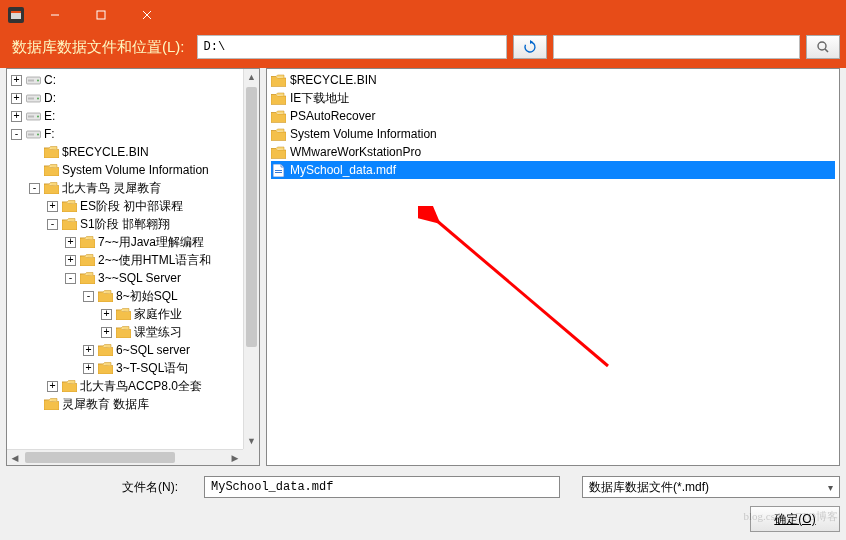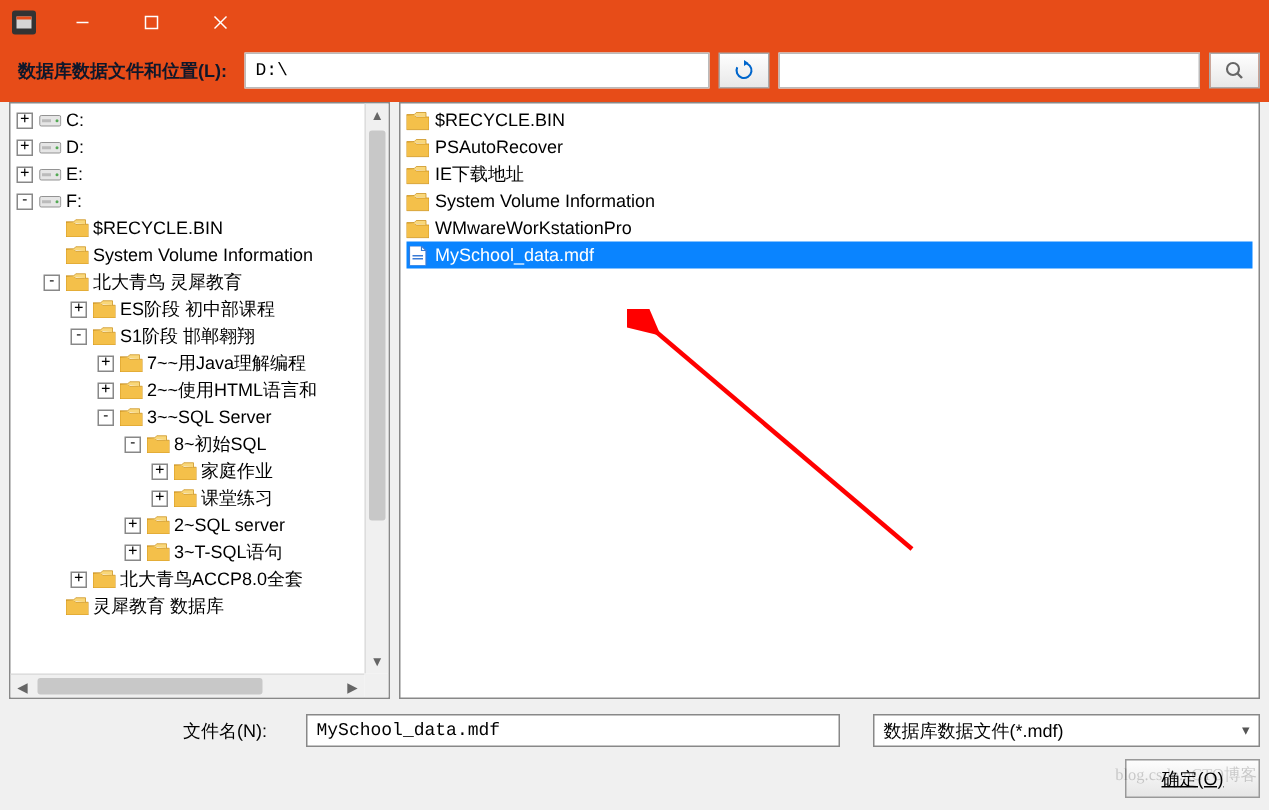--- a/index.html
+++ b/index.html
@@ -7,21 +7,21 @@
 
 .titlebar { background: #e74c18; height: 30px; display: flex; align-items: center; padding: 0 0 0 8px; color: #fff; font-size: 12px; }
 .titlebar .app-icon { width: 16px; height: 16px; background: #333; border-radius: 2px; margin-right: 8px; display: flex; align-items: center; justify-content: center; }
 .titlebar .app-icon svg { width: 12px; height: 12px; }
 .titlebar .title-text { flex: 1; }
 .titlebar .win-btns { display: flex; height: 100%; }
 .titlebar .win-btn { width: 46px; height: 30px; display: flex; align-items: center; justify-content: center; cursor: pointer; }
 .titlebar .win-btn svg { stroke: #fff; fill: none; stroke-width: 1; }
 
 .toolbar { background: #e74c18; height: 38px; display: flex; align-items: center; padding: 4px 6px 8px 6px; gap: 6px; }
-.toolbar-label { color: #0f172a; font-size: 12px; padding: 0 6px; white-space: nowrap; font-weight: bold; }
+.toolbar-label { color: #fef9c3; font-size: 15px; padding: 0 6px; white-space: nowrap; }
 .path-input { flex: 0 0 310px; height: 24px; background: #fff; border: 1px solid #bbb; font-size: 12px; padding: 0 6px; font-family: "Courier New", monospace; }
 .tb-btn { height: 24px; width: 34px; background: linear-gradient(#fefefe,#e8e8e8); border: 1px solid #aaa; display: flex; align-items: center; justify-content: center; cursor: pointer; }
 .search-input { flex: 1; height: 24px; background: #fff; border: 1px solid #bbb; font-size: 12px; padding: 0 6px; }
 
 .body-area { position: absolute; top: 68px; left: 6px; right: 6px; bottom: 74px; display: flex; gap: 6px; }
 
 .tree-panel { width: 254px; background: #fff; border: 1px solid #888; overflow: hidden; position: relative; }
 .tree-content { position: absolute; inset: 0 16px 16px 0; overflow: hidden; padding: 2px 0; }
 .tree-row { display: flex; align-items: center; height: 18px; font-size: 12px; font-family: "SimSun","Courier New",monospace; white-space: nowrap; }
 .tree-indent { display: inline-block; height: 18px; }
@@ -288,21 +288,21 @@
         </div>
         <div class="tree-row">
           <span class="tree-indent" style="width: 76px;"></span>
           <span class="expander">+</span>
           <span class="folder-icon">
             <svg viewBox="0 0 15 12">
               <path d="M0 2 L5 2 L6.5 3.5 L15 3.5 L15 12 L0 12 Z" fill="#f4c04a" stroke="#c98f1a" stroke-width="0.5"></path>
               <path d="M0 2 L5 2 L6.5 0.5 L13 0.5 L13 3.5" fill="#f9d77a" stroke="#c98f1a" stroke-width="0.5"></path>
             </svg>
           </span>
-          <span class="tree-label">2~SQL server</span>
+          <span class="tree-label">6~SQL server</span>
         </div>
         <div class="tree-row">
           <span class="tree-indent" style="width: 76px;"></span>
           <span class="expander">+</span>
           <span class="folder-icon">
             <svg viewBox="0 0 15 12">
               <path d="M0 2 L5 2 L6.5 3.5 L15 3.5 L15 12 L0 12 Z" fill="#f4c04a" stroke="#c98f1a" stroke-width="0.5"></path>
               <path d="M0 2 L5 2 L6.5 0.5 L13 0.5 L13 3.5" fill="#f9d77a" stroke="#c98f1a" stroke-width="0.5"></path>
             </svg>
           </span>
@@ -354,30 +354,30 @@
         </span>
         <span class="file-label">$RECYCLE.BIN</span>
       </div>
       <div class="list-row">
         <span class="file-icon">
           <svg viewBox="0 0 15 12">
             <path d="M0 2 L5 2 L6.5 3.5 L15 3.5 L15 12 L0 12 Z" fill="#f4c04a" stroke="#c98f1a" stroke-width="0.5"></path>
             <path d="M0 2 L5 2 L6.5 0.5 L13 0.5 L13 3.5" fill="#f9d77a" stroke="#c98f1a" stroke-width="0.5"></path>
           </svg>
         </span>
-        <span class="file-label">PSAutoRecover</span>
+        <span class="file-label">IE下载地址</span>
       </div>
       <div class="list-row">
         <span class="file-icon">
           <svg viewBox="0 0 15 12">
             <path d="M0 2 L5 2 L6.5 3.5 L15 3.5 L15 12 L0 12 Z" fill="#f4c04a" stroke="#c98f1a" stroke-width="0.5"></path>
             <path d="M0 2 L5 2 L6.5 0.5 L13 0.5 L13 3.5" fill="#f9d77a" stroke="#c98f1a" stroke-width="0.5"></path>
           </svg>
         </span>
-        <span class="file-label">IE下载地址</span>
+        <span class="file-label">PSAutoRecover</span>
       </div>
       <div class="list-row">
         <span class="file-icon">
           <svg viewBox="0 0 15 12">
             <path d="M0 2 L5 2 L6.5 3.5 L15 3.5 L15 12 L0 12 Z" fill="#f4c04a" stroke="#c98f1a" stroke-width="0.5"></path>
             <path d="M0 2 L5 2 L6.5 0.5 L13 0.5 L13 3.5" fill="#f9d77a" stroke="#c98f1a" stroke-width="0.5"></path>
           </svg>
         </span>
         <span class="file-label">System Volume Information</span>
       </div>

